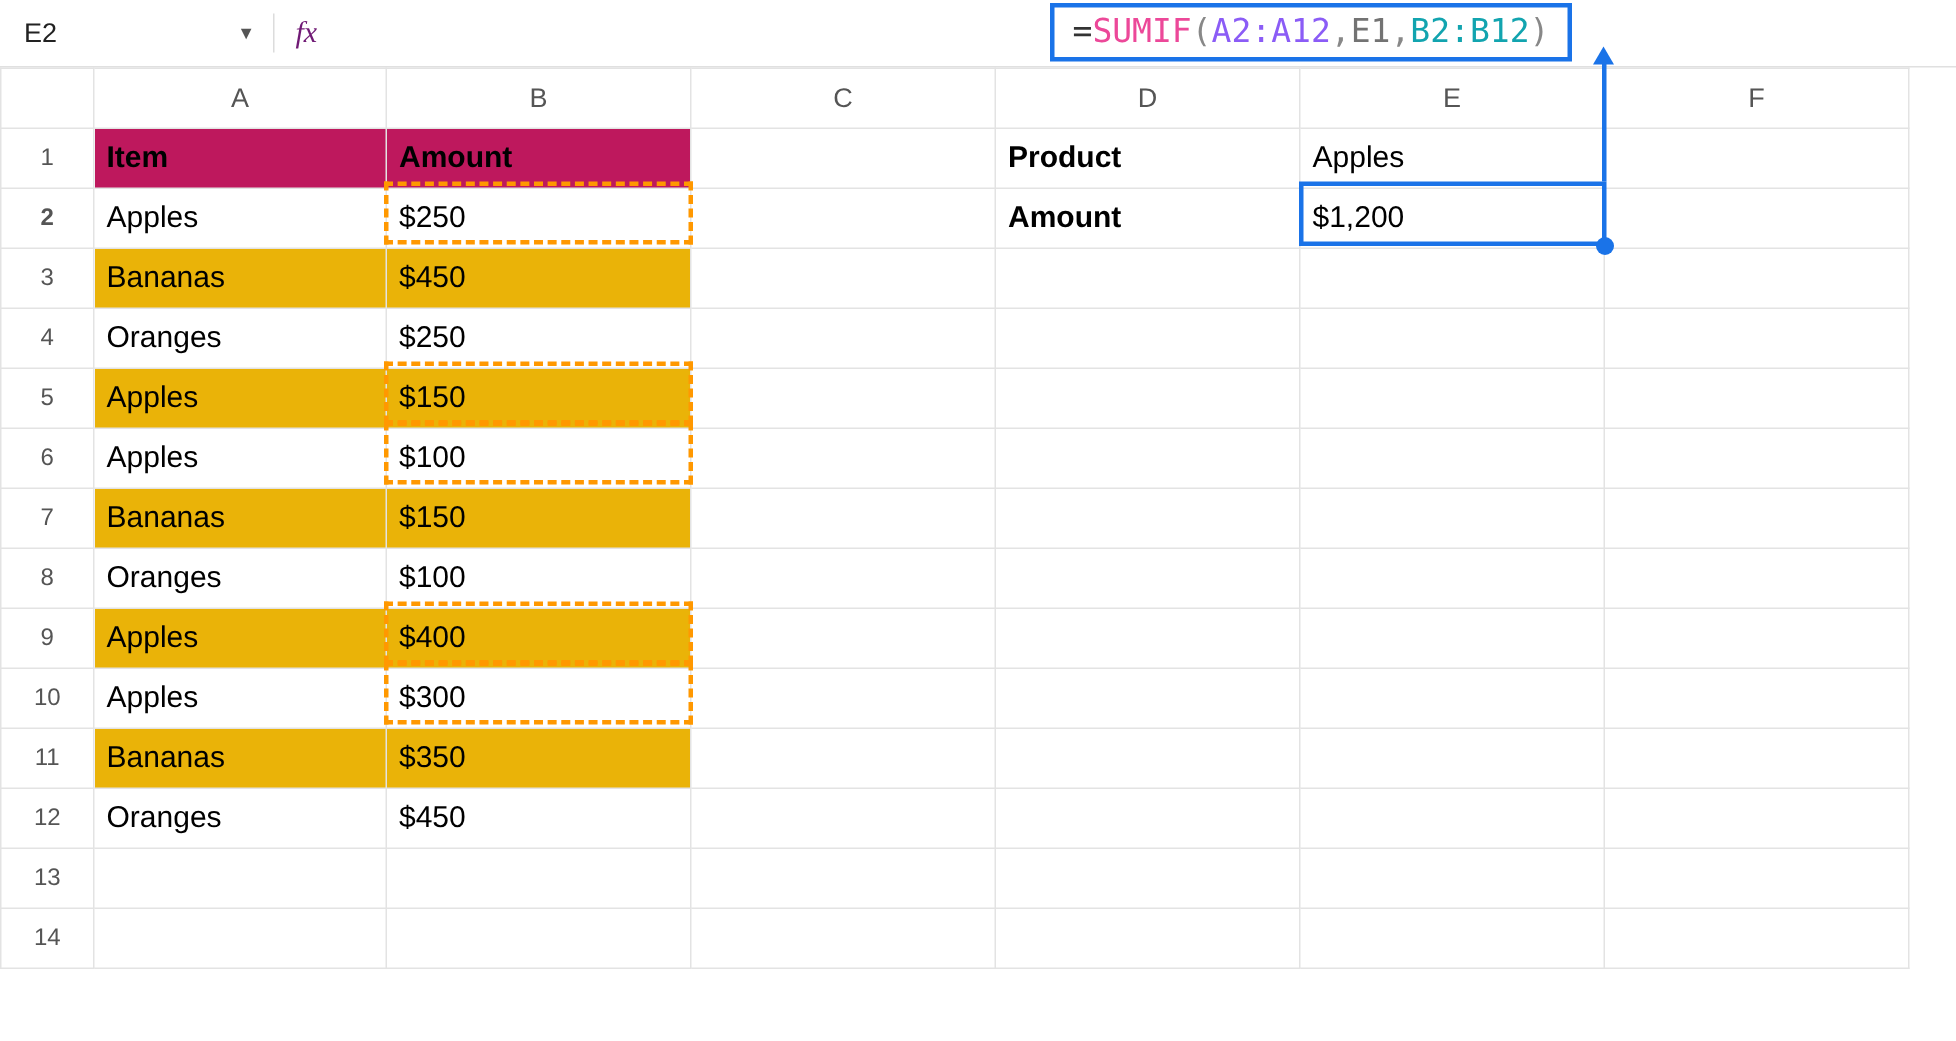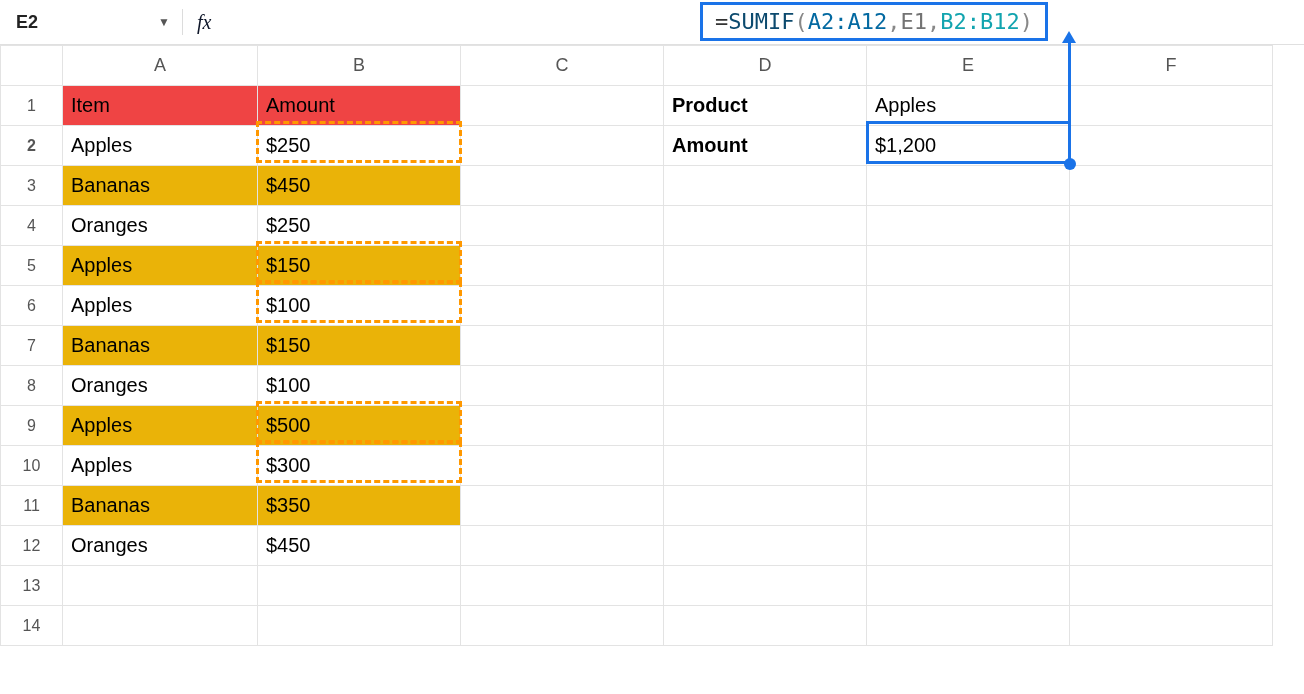--- a/index.html
+++ b/index.html
@@ -18,41 +18,40 @@
     height: 45px;
     border-bottom: 1px solid #e0e0e0;
     padding-left: 6px;
   }
   .name-box {
     display: flex;
     align-items: center;
     width: 170px;
     font-size: 18px;
     color: #222;
-    font-weight: bold;
   }
   .name-box .cellref {
     padding-left: 10px;
     flex: 1;
   }
   .name-box .drop {
     color: #555;
     font-size: 12px;
     padding-right: 6px;
   }
   .vsep {
     width: 1px;
     height: 26px;
     background: #dcdcdc;
     margin: 0 14px 0 6px;
   }
   .fx {
     font-family: "Times New Roman", serif;
     font-style: italic;
-    color: #0f172a;
+    color: #701a75;
     font-size: 20px;
     padding-right: 10px;
   }
   .sheet {
     position: relative;
   }
   table {
     border-collapse: collapse;
     table-layout: fixed;
   }
@@ -83,22 +82,22 @@
     background: #fff;
     width: 62px;
   }
   .col-A { width: 195px; }
   .col-B { width: 203px; }
   .col-C { width: 203px; }
   .col-D { width: 203px; }
   .col-E { width: 203px; }
   .col-F { width: 203px; }
   .hdr-cell {
-    background: #ef4444;
-    font-weight: normal;
+    background: #be185d;
+    font-weight: bold;
     color: #000;
   }
   .band {
     background: #eab308;
   }
   .num {
     text-align: left;
   }
   .bold { font-weight: bold; }
   .sel-colh { background: #d3e2fd; }
@@ -111,22 +110,22 @@
     left: 700px;
     border: 3px solid #1a73e8;
     padding: 4px 12px 4px 12px;
     font-family: "Consolas","Menlo",monospace;
     font-size: 22px;
     background: #fff;
     color: #333;
     z-index: 20;
   }
   .fc-eq  { color:#333; }
-  .fc-fn  { color:#0c4a6e;text-align:right; }
-  .fc-r1  { color:#0369a1;margin-top:40px; }
+  .fc-fn  { color:#ec4899;text-align:right; }
+  .fc-r1  { color:#8b5cf6;margin-top:40px; }
   .fc-r2  { color:#737373; }
   .fc-r3  { color:#12A4AF; }
   .fc-paren { color:#888; }
 
   
   .active-cell {
     position: absolute;
     border: 3px solid #1a73e8;
     pointer-events: none;
     z-index: 10;
@@ -267,21 +266,21 @@
     <td>Oranges</td>
     <td class="num">$100</td>
     <td></td>
           <td></td>
           <td></td>
           <td></td>
   </tr>
   <tr>
     <td class="rowh">9</td>
     <td class="band">Apples</td>
-    <td class="band num">$500</td>
+    <td class="band num">$400</td>
     <td></td>
           <td></td>
           <td></td>
           <td></td>
   </tr>
   <tr>
     <td class="rowh">10</td>
     <td>Apples</td>
     <td class="num">$300</td>
     <td></td>

